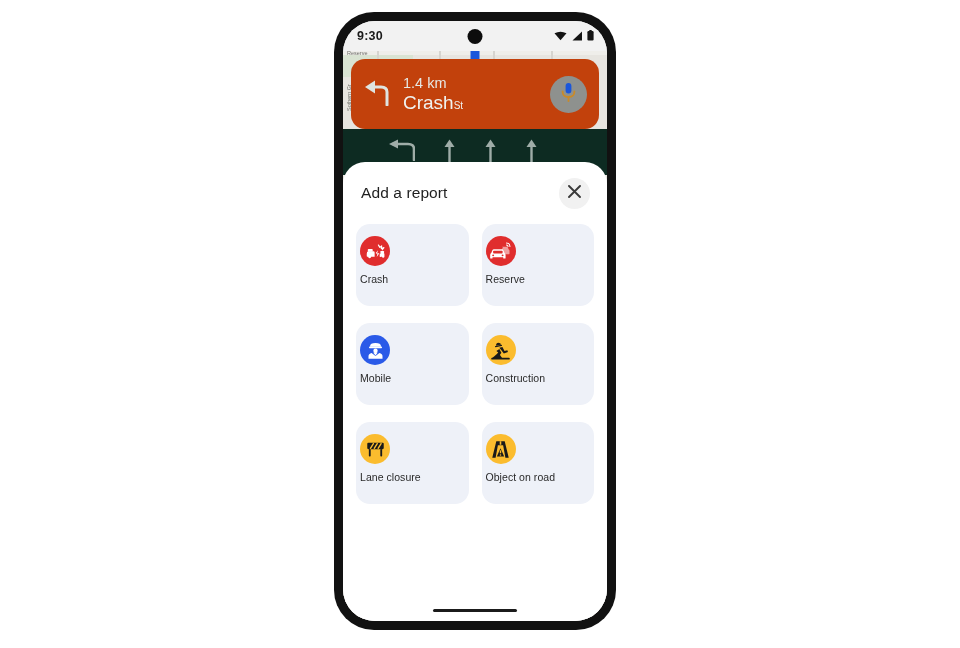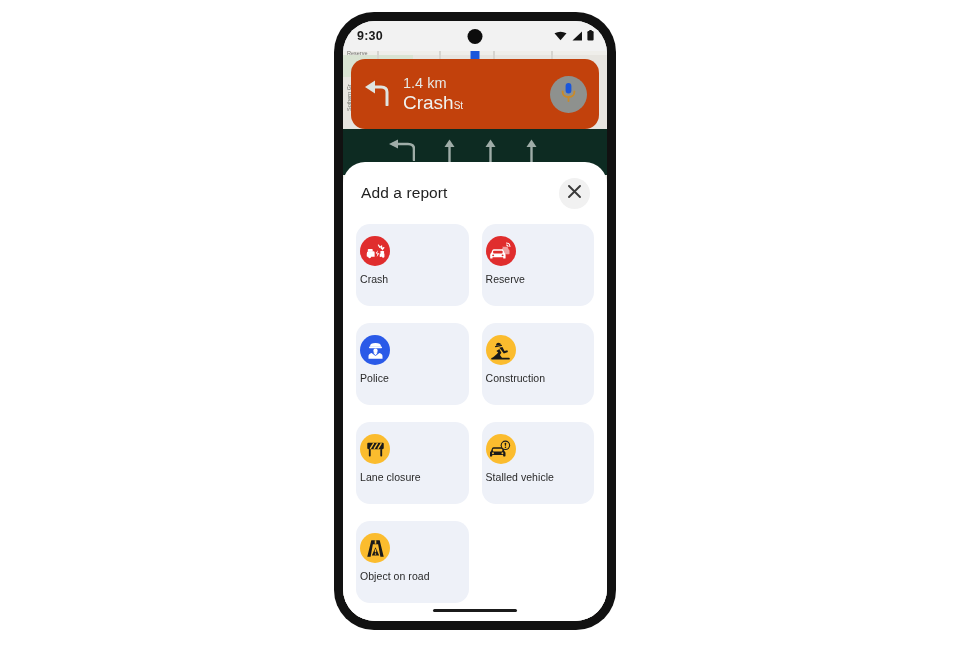--- a/index.html
+++ b/index.html
@@ -390,21 +390,21 @@
           <button class="report-tile">
             <span class="tile-icon" style="background:#2a5ae8;">
               <svg width="21" height="21" viewBox="0 0 24 24">
                 <path d="M5.8 6.8 Q5.8 3.4 12 3.4 Q18.2 3.4 18.2 6.8 L18.2 7.6 L5.8 7.6 Z" fill="#fff"></path>
                 <rect x="4.6" y="7.4" width="14.8" height="2.1" rx="0.8" fill="#fff"></rect>
                 <circle cx="12" cy="12.3" r="2.5" fill="#fff"></circle>
                 <path d="M4 21.5 L4 18.5 Q4 15.6 7.6 14.8 L12 18.4 L16.4 14.8 Q20 15.6 20 18.5 L20 21.5 Z" fill="#fff"></path>
                 <path d="M9.6 14.7 L12 17.6 L14.4 14.7 L12 13.6 Z" fill="#fff"></path>
               </svg>
             </span>
-            <span class="tile-label">Police</span>
+            <span class="tile-label">Mobile</span>
           </button>
 
 
           <button class="report-tile">
             <span class="tile-icon" style="background:#fbbc2e;">
               <svg width="21" height="21" viewBox="0 0 24 24">
                 <path d="M8.3 3.4 Q11.5 2.6 12.9 5.2 L7 6.6 Q6.6 4.1 8.3 3.4 Z" fill="#1a1a1a"></path>
                 <rect x="5.6" y="6.2" width="8.2" height="1.5" rx="0.7" transform="rotate(-12 9.7 7)" fill="#1a1a1a"></rect>
                 <path d="M10.6 8.8 L14.2 8 L16.6 12.6 L19.8 11.6 L20.5 13.8 L15.8 15.4 L12.8 11.3 Z" fill="#1a1a1a"></path>
                 <path d="M10.7 10.2 L13 14.6 L9.5 19.8 L6.8 18.3 L9.4 14.3 L7.3 12.6 Z" fill="#1a1a1a"></path>
@@ -420,35 +420,20 @@
               <svg width="21" height="21" viewBox="0 0 24 24">
                 <rect x="2.6" y="4.2" width="18.8" height="7.4" rx="1.2" fill="#1a1a1a"></rect>
                 <path d="M6.2 10.6 L9.6 5.2 M10.6 10.6 L14 5.2 M15 10.6 L18.4 5.2" stroke="#fbbc2e" stroke-width="1.6" stroke-linecap="round"></path>
                 <rect x="4.4" y="11.4" width="2.1" height="8.6" rx="0.9" fill="#1a1a1a"></rect>
                 <rect x="17.5" y="11.4" width="2.1" height="8.6" rx="0.9" fill="#1a1a1a"></rect>
               </svg>
             </span>
             <span class="tile-label">Lane closure</span>
           </button>
 
-          <button class="report-tile">
-            <span class="tile-icon" style="background:#fbbc2e;">
-              <svg width="21" height="21" viewBox="0 0 24 24">
-                <path d="M4.2 9.4 L13.4 9.4 Q14.7 9.4 15.2 10.6 L16.5 13.9 Q17.7 14.4 17.7 16 L17.7 19.2 Q17.7 19.9 17 19.9 L15.7 19.9 Q15 19.9 15 19.2 L15 18.4 L2.6 18.4 L2.6 19.2 Q2.6 19.9 1.9 19.9 L0.6 19.9 Q-0.1 19.9 -0.1 19.2 L-0.1 16 Q-0.1 14.4 1.1 13.9 L2.4 10.6 Q2.9 9.4 4.2 9.4 Z" fill="#1a1a1a"></path>
-                <rect x="3.3" y="11.2" width="10.8" height="3.1" rx="0.8" fill="#fbbc2e"></rect>
-                <circle cx="3.4" cy="16.3" r="1.1" fill="#fbbc2e"></circle>
-                <circle cx="14.2" cy="16.3" r="1.1" fill="#fbbc2e"></circle>
-                <circle cx="17.6" cy="7.2" r="5.4" fill="#1a1a1a"></circle>
-                <circle cx="17.6" cy="7.2" r="4.2" fill="#fbbc2e"></circle>
-                <rect x="16.9" y="4.2" width="1.5" height="3.6" rx="0.7" fill="#1a1a1a"></rect>
-                <circle cx="17.65" cy="9.4" r="0.9" fill="#1a1a1a"></circle>
-              </svg>
-            </span>
-            <span class="tile-label">Stalled vehicle</span>
-          </button>
 
           <button class="report-tile">
             <span class="tile-icon" style="background:#fbbc2e;">
               <svg width="21" height="21" viewBox="0 0 24 24">
                 <path d="M7.2 2.6 L16.8 2.6 L21.4 21.4 L17.6 21.4 L15 7 L9 7 L6.4 21.4 L2.6 21.4 Z" fill="#1a1a1a"></path>
                 <rect x="11.1" y="2.6" width="1.8" height="4" fill="#fbbc2e"></rect>
                 <rect x="11.1" y="9" width="1.8" height="4" fill="#fbbc2e"></rect>
                 <rect x="11.1" y="15.4" width="1.8" height="4" fill="#fbbc2e"></rect>
                 <path d="M12 9.8 L17 20.6 L7 20.6 Z" fill="#fbbc2e"></path>
                 <path d="M12 10.6 L16.2 20 L7.8 20 Z" fill="#1a1a1a"></path>

